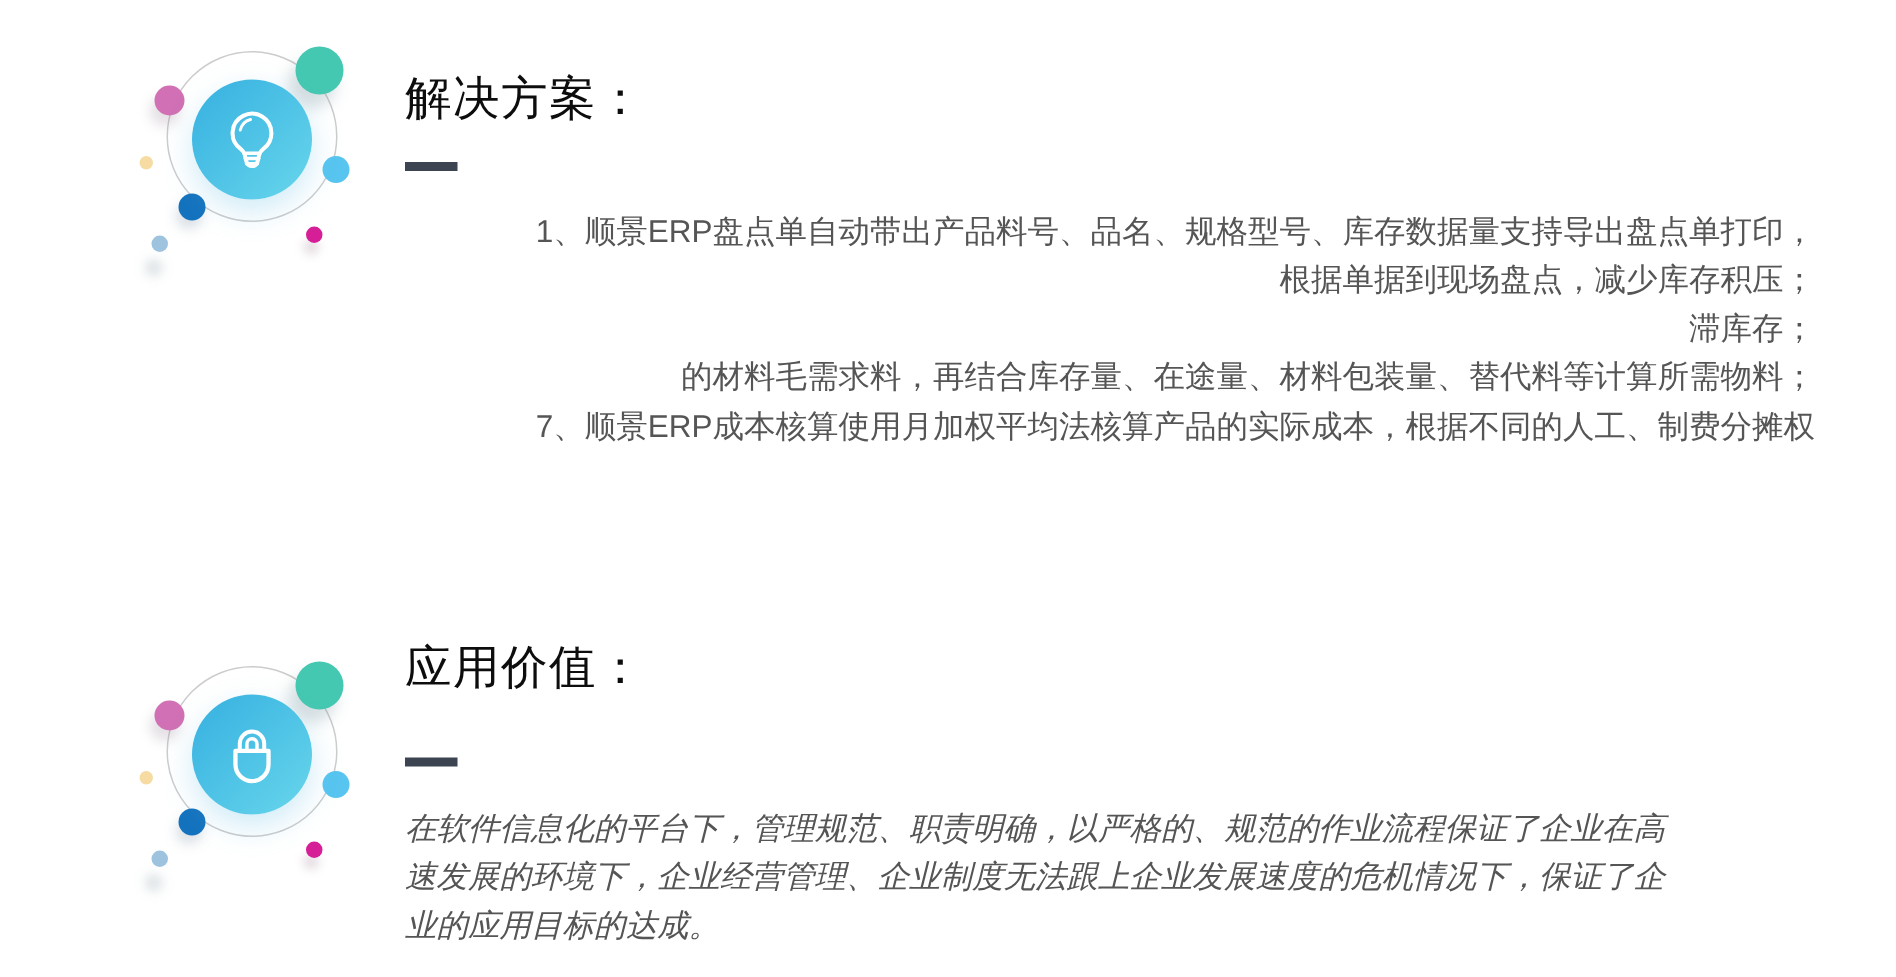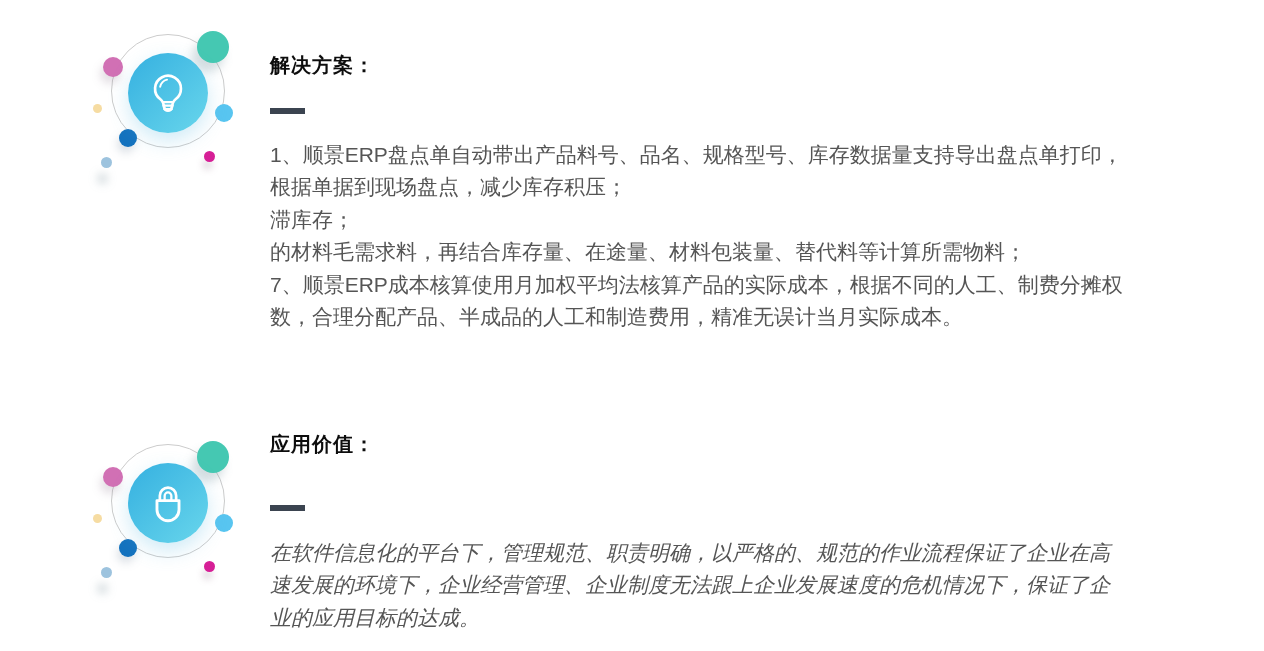--- a/index.html
+++ b/index.html
@@ -29,39 +29,39 @@
   .dot-pink     { left: 103px;   top: 57px;    width: 20px; height: 20px; background: var(--dot-pink, #d170b4); box-shadow: -3px 7px 8px rgba(150,130,150,.25); }
   .dot-yellow   { left: 93px;    top: 104px;   width: 9px;  height: 9px;  background: var(--dot-yellow, #f6dca2); }
   .dot-skyblue  { left: 215px;   top: 104px;   width: 18px; height: 18px; background: var(--dot-skyblue, #58c5f0); }
   .dot-darkblue { left: 119px;   top: 129px;   width: 18px; height: 18px; background: var(--dot-darkblue, #1472be); box-shadow: -2px 6px 8px rgba(120,140,160,.25); }
   .dot-steel    { left: 101px;   top: 157px;   width: 11px; height: 11px; background: var(--dot-steelblue, #9dc3de); box-shadow: -4px 16px 8px rgba(140,160,170,.35); }
   .dot-magenta  { left: 204px;   top: 151px;   width: 11px; height: 11px; background: var(--dot-magenta, #d61f96); box-shadow: -2px 8px 6px rgba(160,130,150,.25); }
 
   
   .section-title {
     position: absolute; left: 270px;
-    font-size: 20px; line-height: 33px; font-weight: 700;
+    font-size: 31px; line-height: 33px; font-weight: 400;
     color: var(--title, #0d0d0d); letter-spacing: 1px;
   }
   .title-1 { top: 49px; }
   .title-2 { top: 428px; }
 
   .title-underline {
     position: absolute; left: 270px; width: 35px; height: 6px;
     background: var(--dash, #3b4450);
   }
   .underline-1 { top: 108px; }
   .underline-2 { top: 505px; }
 
   .paragraph {
     position: absolute; left: 270px; width: 940px;
     font-size: 21px; line-height: 32.4px;
     color: var(--body-text, #555555);
   }
-  .para-1 { top: 139px; }
+  .para-1 { top: 139px; text-align: right; }
   .para-2 { top: 537px; font-style: italic; }
   .para-line { white-space: nowrap; }
 </style>
 </head>
 <body>
 
 <div class="cluster first">
   <span class="ring"></span>
   <span class="dot dot-teal"></span>
   <span class="dot dot-pink"></span>
@@ -81,21 +81,20 @@
 
 <h2 class="section-title title-1">解决方案：</h2>
 <div class="title-underline underline-1"></div>
 
 <div class="paragraph para-1">
   <div class="para-line">1、顺景ERP盘点单自动带出产品料号、品名、规格型号、库存数据量支持导出盘点单打印，</div>
   <div class="para-line">根据单据到现场盘点，减少库存积压；</div>
   <div class="para-line">滞库存；</div>
   <div class="para-line">的材料毛需求料，再结合库存量、在途量、材料包装量、替代料等计算所需物料；</div>
   <div class="para-line">7、顺景ERP成本核算使用月加权平均法核算产品的实际成本，根据不同的人工、制费分摊权</div>
-  <div class="para-line">数，合理分配产品、半成品的人工和制造费用，精准无误计当月实际成本。</div>
 </div>
 
 <div class="cluster second">
   <span class="ring"></span>
   <span class="dot dot-teal"></span>
   <span class="dot dot-pink"></span>
   <span class="dot dot-yellow"></span>
   <span class="dot dot-skyblue"></span>
   <span class="dot dot-darkblue"></span>
   <span class="dot dot-steel"></span>

